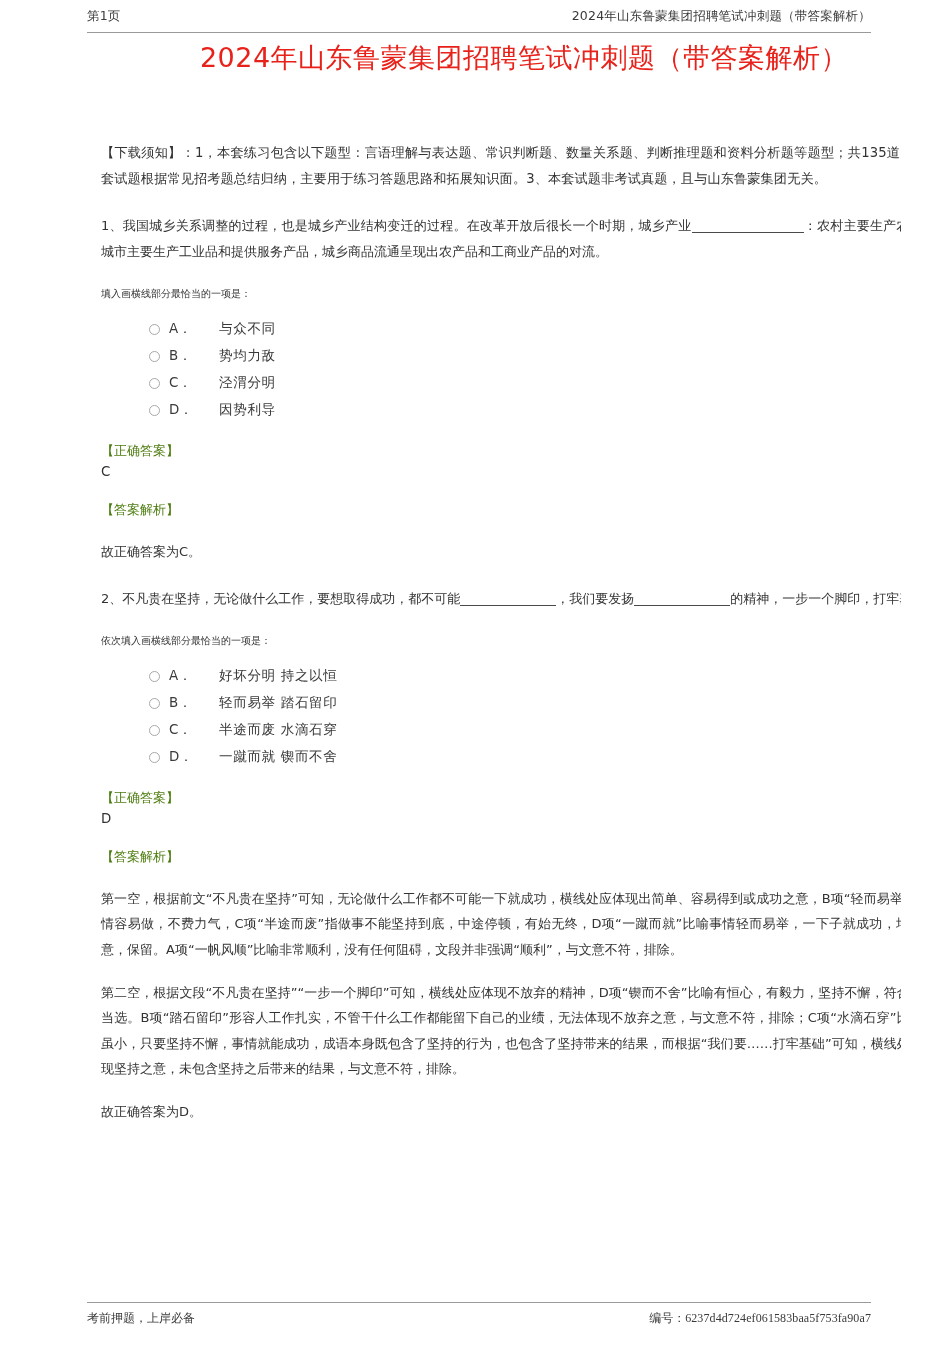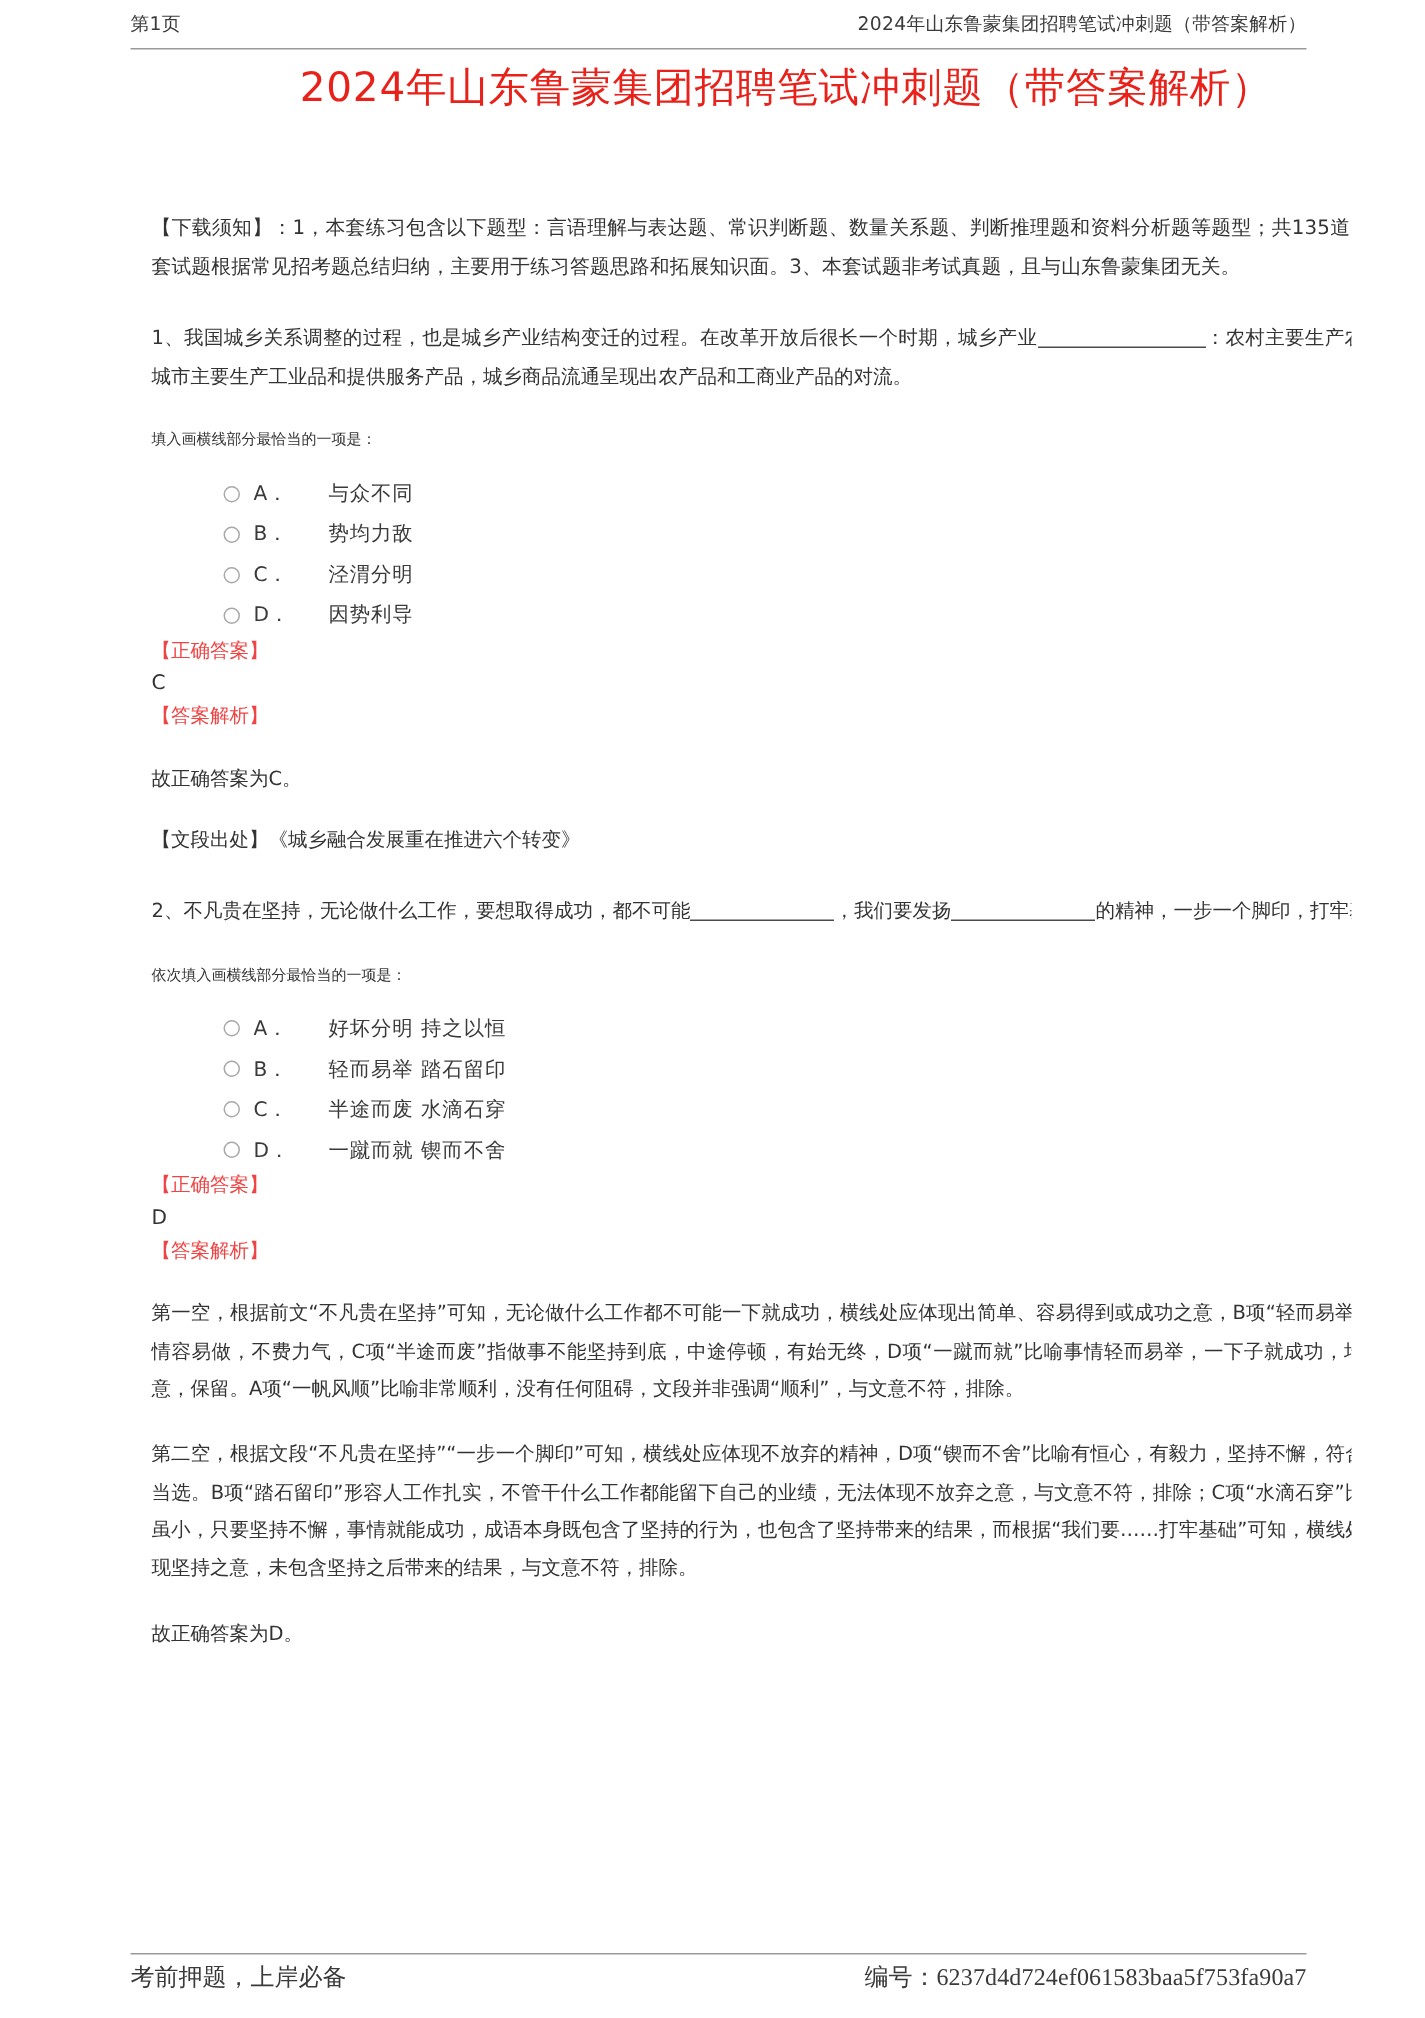--- a/index.html
+++ b/index.html
@@ -128,23 +128,24 @@
     min-width: 26px;
   }
   .opt-text {
     font-size: 13.6px;
     color: #3a3a3a;
     letter-spacing: 0.6px;
     margin-left: 20px;
   }
 
   .label-line {
+    margin-top: 16px;
     font-size: 13px;
     line-height: 1.65;
-    color: #ef4444;
+    color: #4d7c0f;
   }
   .answer-letter {
     font-size: 13.4px;
     line-height: 1.65;
     color: #333333;
   }
   .para {
     margin-top: 18px;
     font-size: 13px;
     line-height: 1.95;
@@ -157,21 +158,21 @@
   .run-footer {
     position: absolute;
     bottom: 16px;
     left: 38px;
     right: 30px;
     height: 22px;
     border-top: 1px solid #9a9a9a;
     display: flex;
     align-items: center;
     justify-content: space-between;
-    font-size: 16px;
+    font-size: 12px;
     color: #3a3a3a;
     padding-top: 4px;
   }
   .run-footer .ftr-right { white-space: nowrap; }
   .ftr-id { letter-spacing: 0.1px; font-family: Liberation Serif, serif; }
 </style>
 </head>
 <body>
 
 <div class="page">
@@ -215,21 +216,20 @@
           <span class="opt-text">因势利导</span>
         </div>
       </div>
 
       <div class="label-line">【正确答案】</div>
       <div class="answer-letter">C</div>
       <div class="label-line">【答案解析】</div>
 
       <div class="para">故正确答案为C。</div>
 
-      <div class="para tight"><span>【文段出处】</span><span>《城乡融合发展重在推进六个转变》</span></div>
     </div>
 
     <div class="q-block">
       <div class="q-stem"><span>2、</span><span>不凡贵在坚持，无论做什么工作，要想取得成功，都不可能</span><span class="blank-line short"></span><span>，我们要发扬</span><span class="blank-line short"></span><span>的精神，一步一个脚印，打牢基础。</span></div>
 
       <div class="q-prompt">依次填入画横线部分最恰当的一项是：</div>
 
       <div class="options">
         <div class="option-row">
           <span class="radio"></span>

